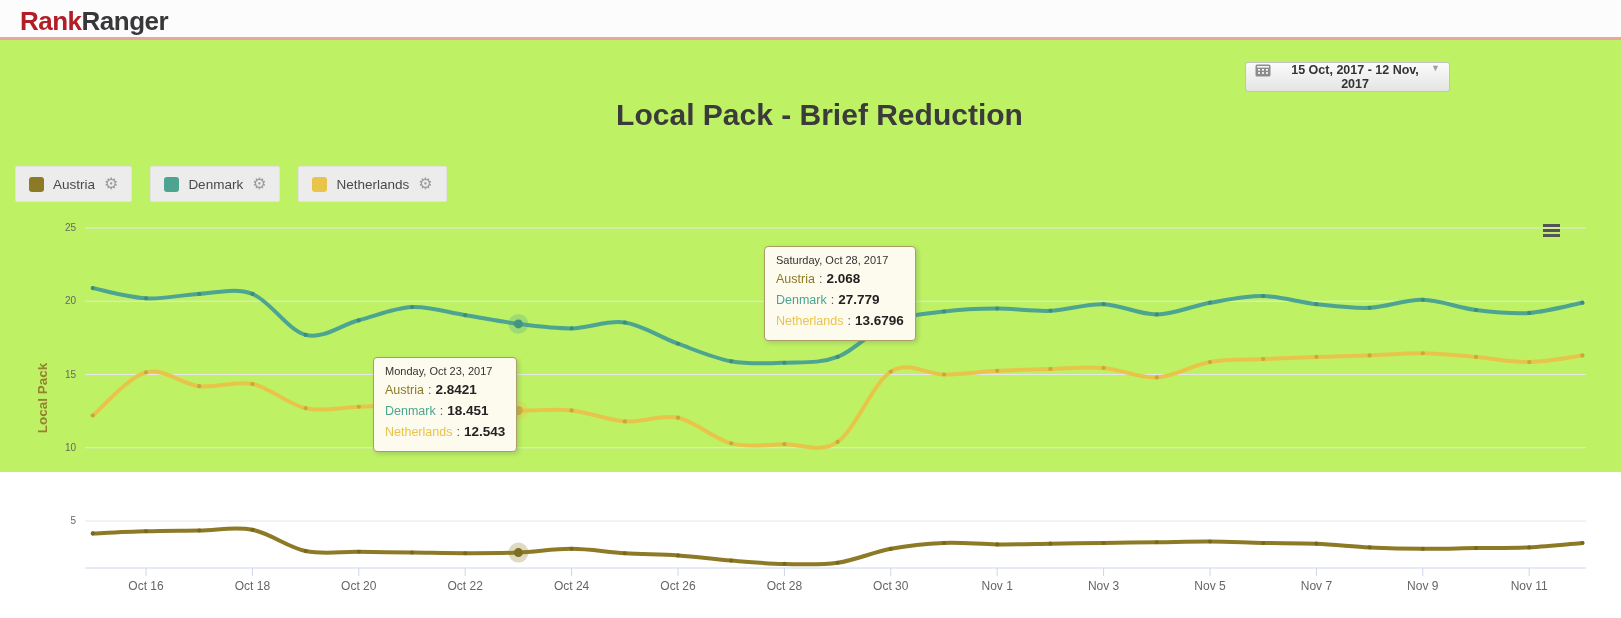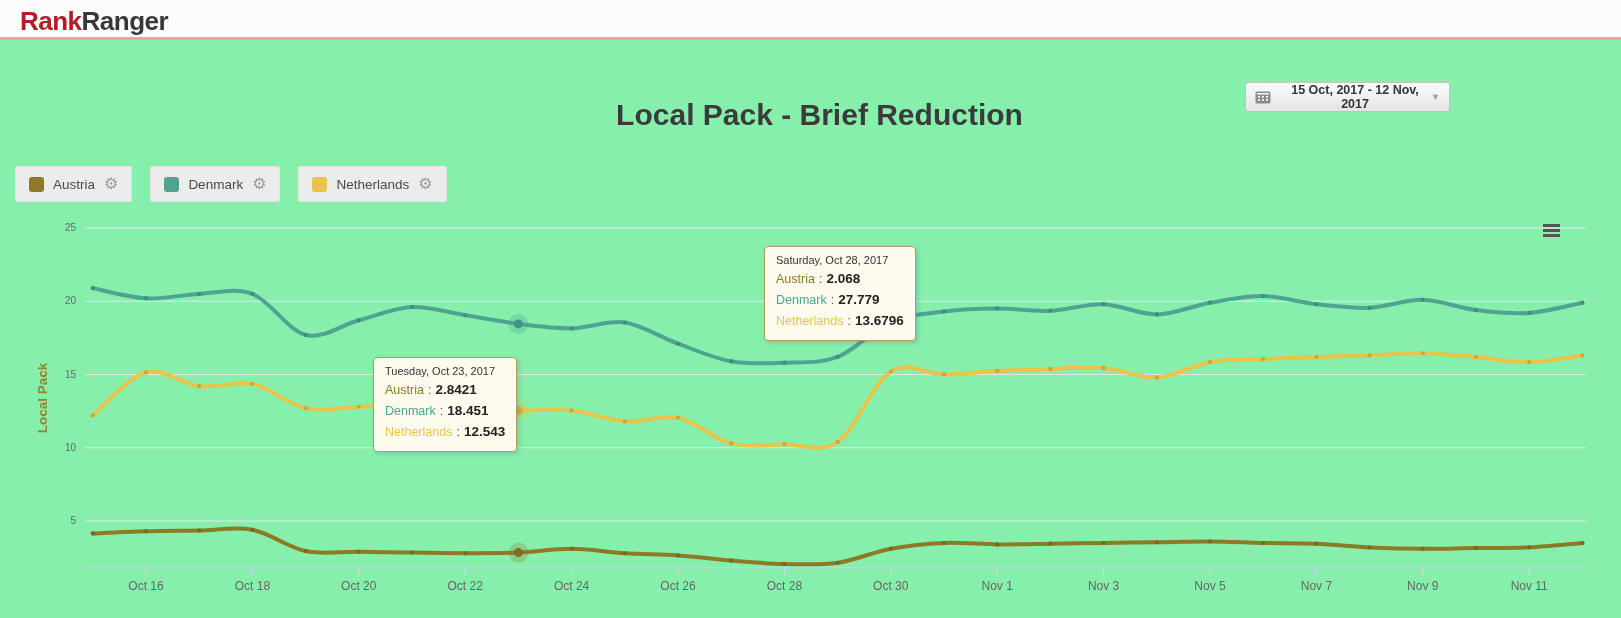--- a/index.html
+++ b/index.html
@@ -1,33 +1,33 @@
 <!DOCTYPE html>
 <html><head>
 <meta charset="utf-8">
 <style>
   * { margin:0; padding:0; box-sizing:border-box; }
   html,body { width:1621px; height:618px; background:#fff; overflow:hidden;
               font-family:"Liberation Sans", sans-serif; }
-  .page { position:relative; width:1621px; height:618px; background:#86efac;padding-left:32px; }
+  .page { position:relative; width:1621px; height:472px; background:#bef264;padding-left:32px; }
 
   
   .header { position:absolute; top:0; left:0; width:100%; height:40px;
             background:#fcfcfc; border-bottom:3px solid #eda3a3; }
   .logo { position:absolute; left:20px; top:6px; font-size:26px; font-weight:bold;
           letter-spacing:-0.5px; cursor:pointer; }
   .logo-rank { color:#b21e28; }
   .logo-ranger { color:#38383a; }
 
   
   .date-btn { position:absolute; top:62px; left:1245px; width:205px; height:30px;
               background:linear-gradient(#fbfbfb,#e4e4e4); border:1px solid #c2c2c2;
-              border-radius:3px; display:flex; align-items:center; padding:0 9px;
+              border-radius:3px; display:flex; padding:0 9px;
               font-family:"Liberation Sans", sans-serif; font-size:12.5px; font-weight:bold;
-              color:#333; cursor:pointer;margin-top:20px; }
+              color:#333; cursor:pointer; }
   .date-btn .cal { margin-right:8px; display:inline-flex; }
   .date-btn .arrow { margin-left:auto; color:#9aa0a6; font-size:9px; }
 
   
   .title { position:absolute; top:98px; left:0; width:100%; text-align:center;
            font-size:30px; font-weight:bold; color:#3b3b3b;margin-left:9px; }
 
   
   .legend { position:absolute; top:166px; left:15px; display:flex; gap:18px; }
   .legend-item { display:flex; align-items:center; gap:9px; background:#ececec;
@@ -253,20 +253,20 @@
     </div>
 
     <div class="tooltip tooltip-a">
       <div class="tt-date">Saturday, Oct 28, 2017</div>
       <div class="tt-row"><span class="tt-name" style="color: rgb(140, 122, 38);">Austria</span><span class="tt-sep">:</span><span class="tt-val">2.068</span></div>
       <div class="tt-row"><span class="tt-name" style="color: rgb(76, 164, 145);">Denmark</span><span class="tt-sep">:</span><span class="tt-val">27.779</span></div>
       <div class="tt-row"><span class="tt-name" style="color: rgb(232, 196, 74);">Netherlands</span><span class="tt-sep">:</span><span class="tt-val">13.6796</span></div>
     </div>
 
     <div class="tooltip tooltip-b">
-      <div class="tt-date">Tuesday, Oct 23, 2017</div>
+      <div class="tt-date">Monday, Oct 23, 2017</div>
       <div class="tt-row"><span class="tt-name" style="color: rgb(140, 122, 38);">Austria</span><span class="tt-sep">:</span><span class="tt-val">2.8421</span></div>
       <div class="tt-row"><span class="tt-name" style="color: rgb(76, 164, 145);">Denmark</span><span class="tt-sep">:</span><span class="tt-val">18.451</span></div>
       <div class="tt-row"><span class="tt-name" style="color: rgb(232, 196, 74);">Netherlands</span><span class="tt-sep">:</span><span class="tt-val">12.543</span></div>
     </div>
   </div>
 
 </div>
 
 </body></html>

